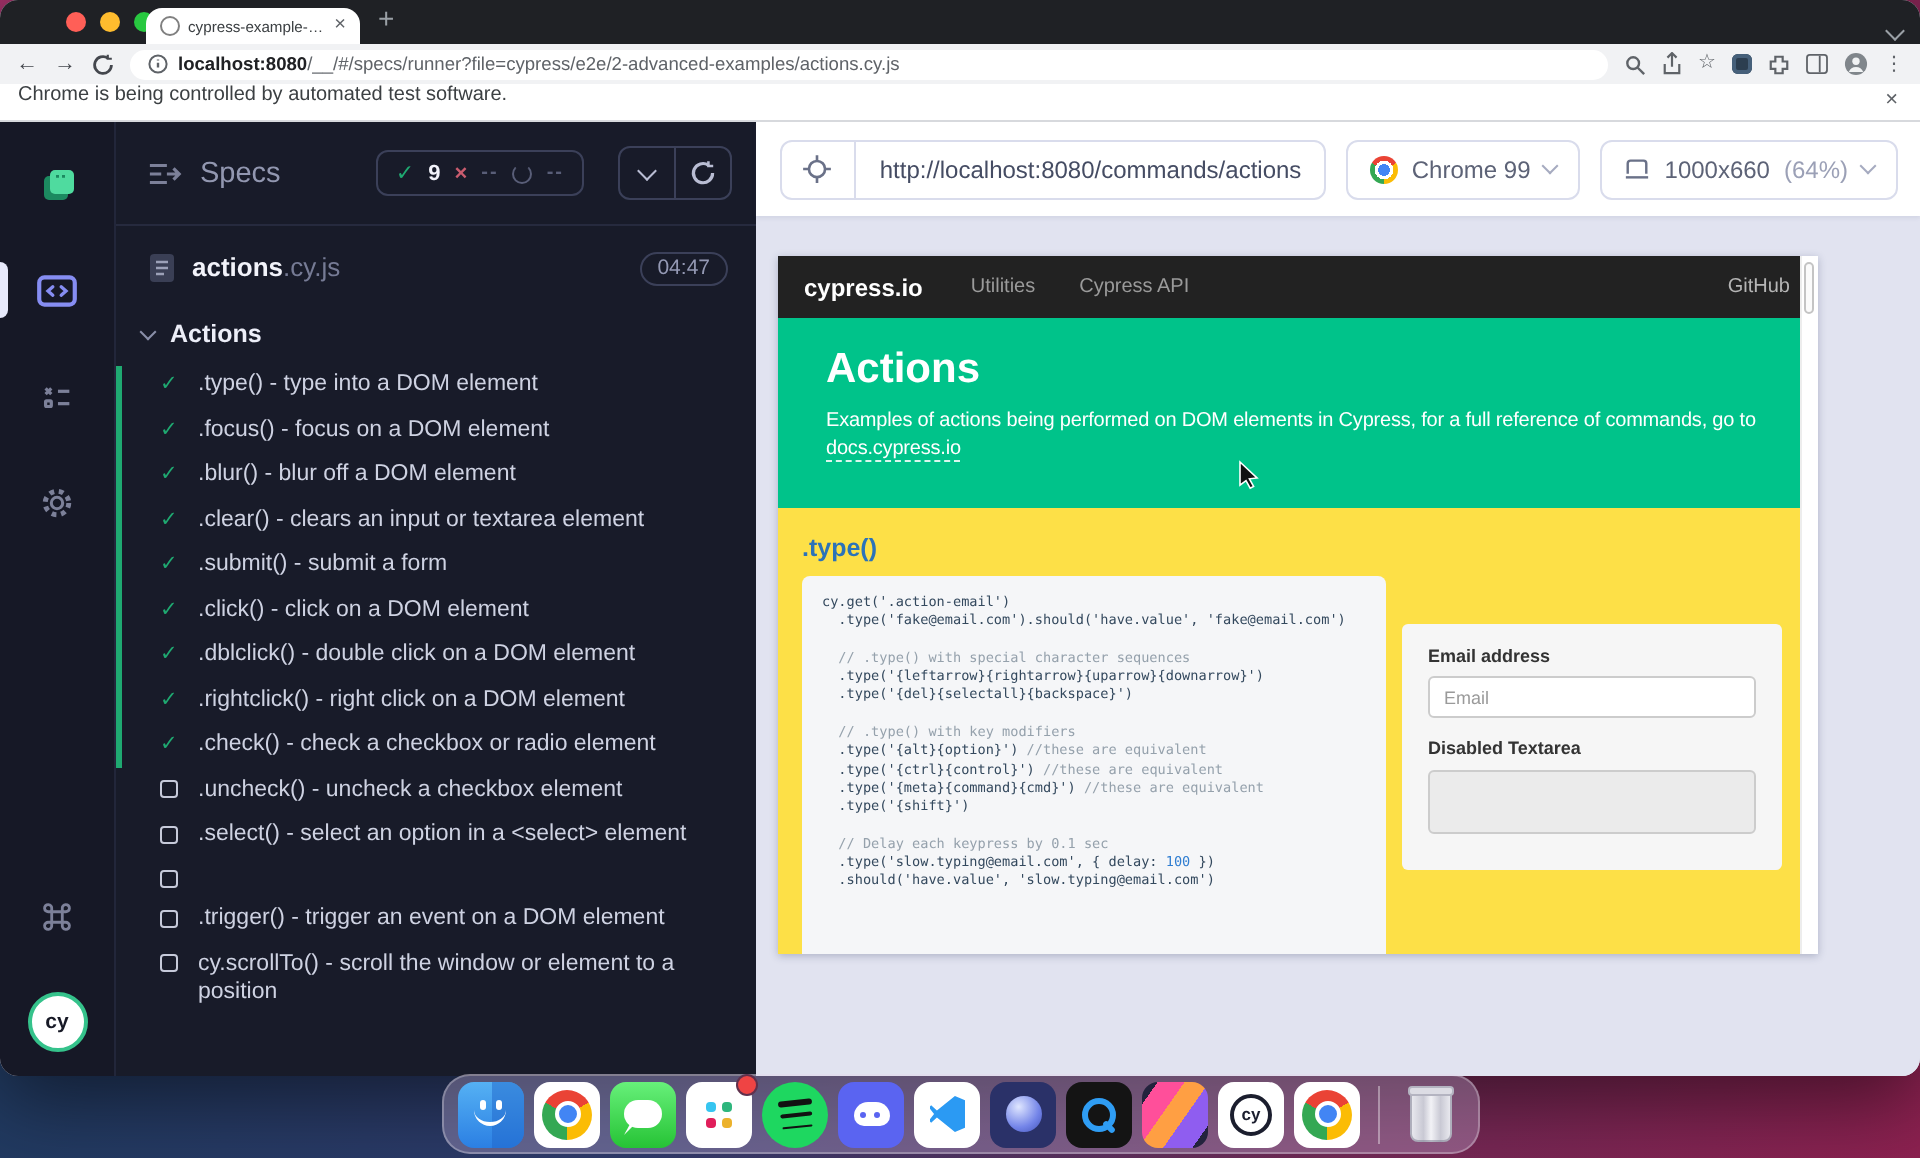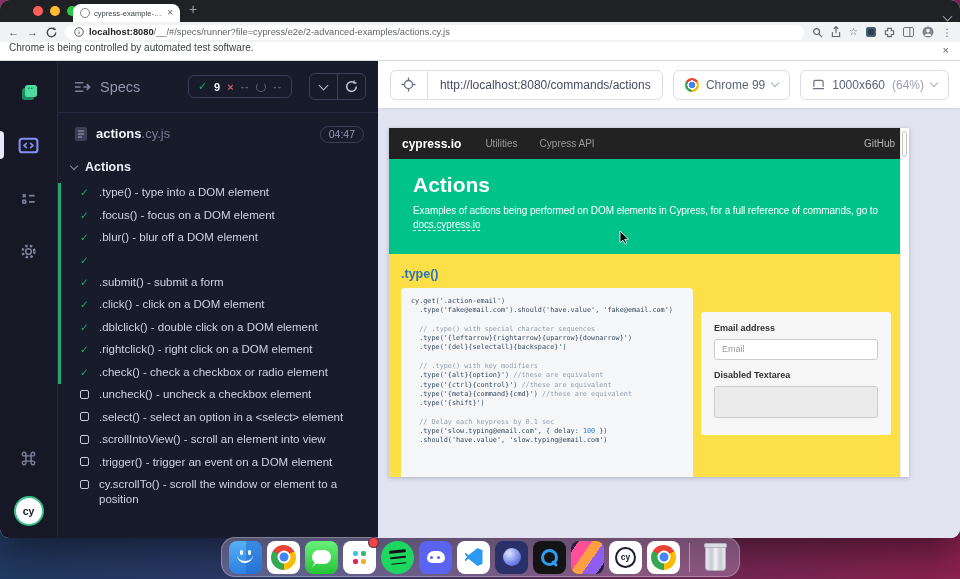--- a/index.html
+++ b/index.html
@@ -370,20 +370,21 @@
             <div class="test-row">
               <span class="ic-pass">✓</span>
               <span>.focus() - focus on a DOM element</span>
             </div>
             <div class="test-row">
               <span class="ic-pass">✓</span>
               <span>.blur() - blur off a DOM element</span>
             </div>
             <div class="test-row">
               <span class="ic-pass">✓</span>
+              <span>.clear() - clears an input or textarea element</span>
             </div>
             <div class="test-row">
               <span class="ic-pass">✓</span>
               <span>.submit() - submit a form</span>
             </div>
             <div class="test-row">
               <span class="ic-pass">✓</span>
               <span>.click() - click on a DOM element</span>
             </div>
             <div class="test-row">
@@ -401,21 +402,20 @@
             <div class="test-row">
               <span class="ic-pend"></span>
               <span>.uncheck() - uncheck a checkbox element</span>
             </div>
             <div class="test-row">
               <span class="ic-pend"></span>
               <span>.select() - select an option in a &lt;select&gt; element</span>
             </div>
             <div class="test-row">
               <span class="ic-pend"></span>
-              <span>.scrollIntoView() - scroll an element into view</span>
             </div>
             <div class="test-row">
               <span class="ic-pend"></span>
               <span>.trigger() - trigger an event on a DOM element</span>
             </div>
             <div class="test-row">
               <span class="ic-pend"></span>
               <span>cy.scrollTo() - scroll the window or element to a position</span>
             </div>
           </div>

